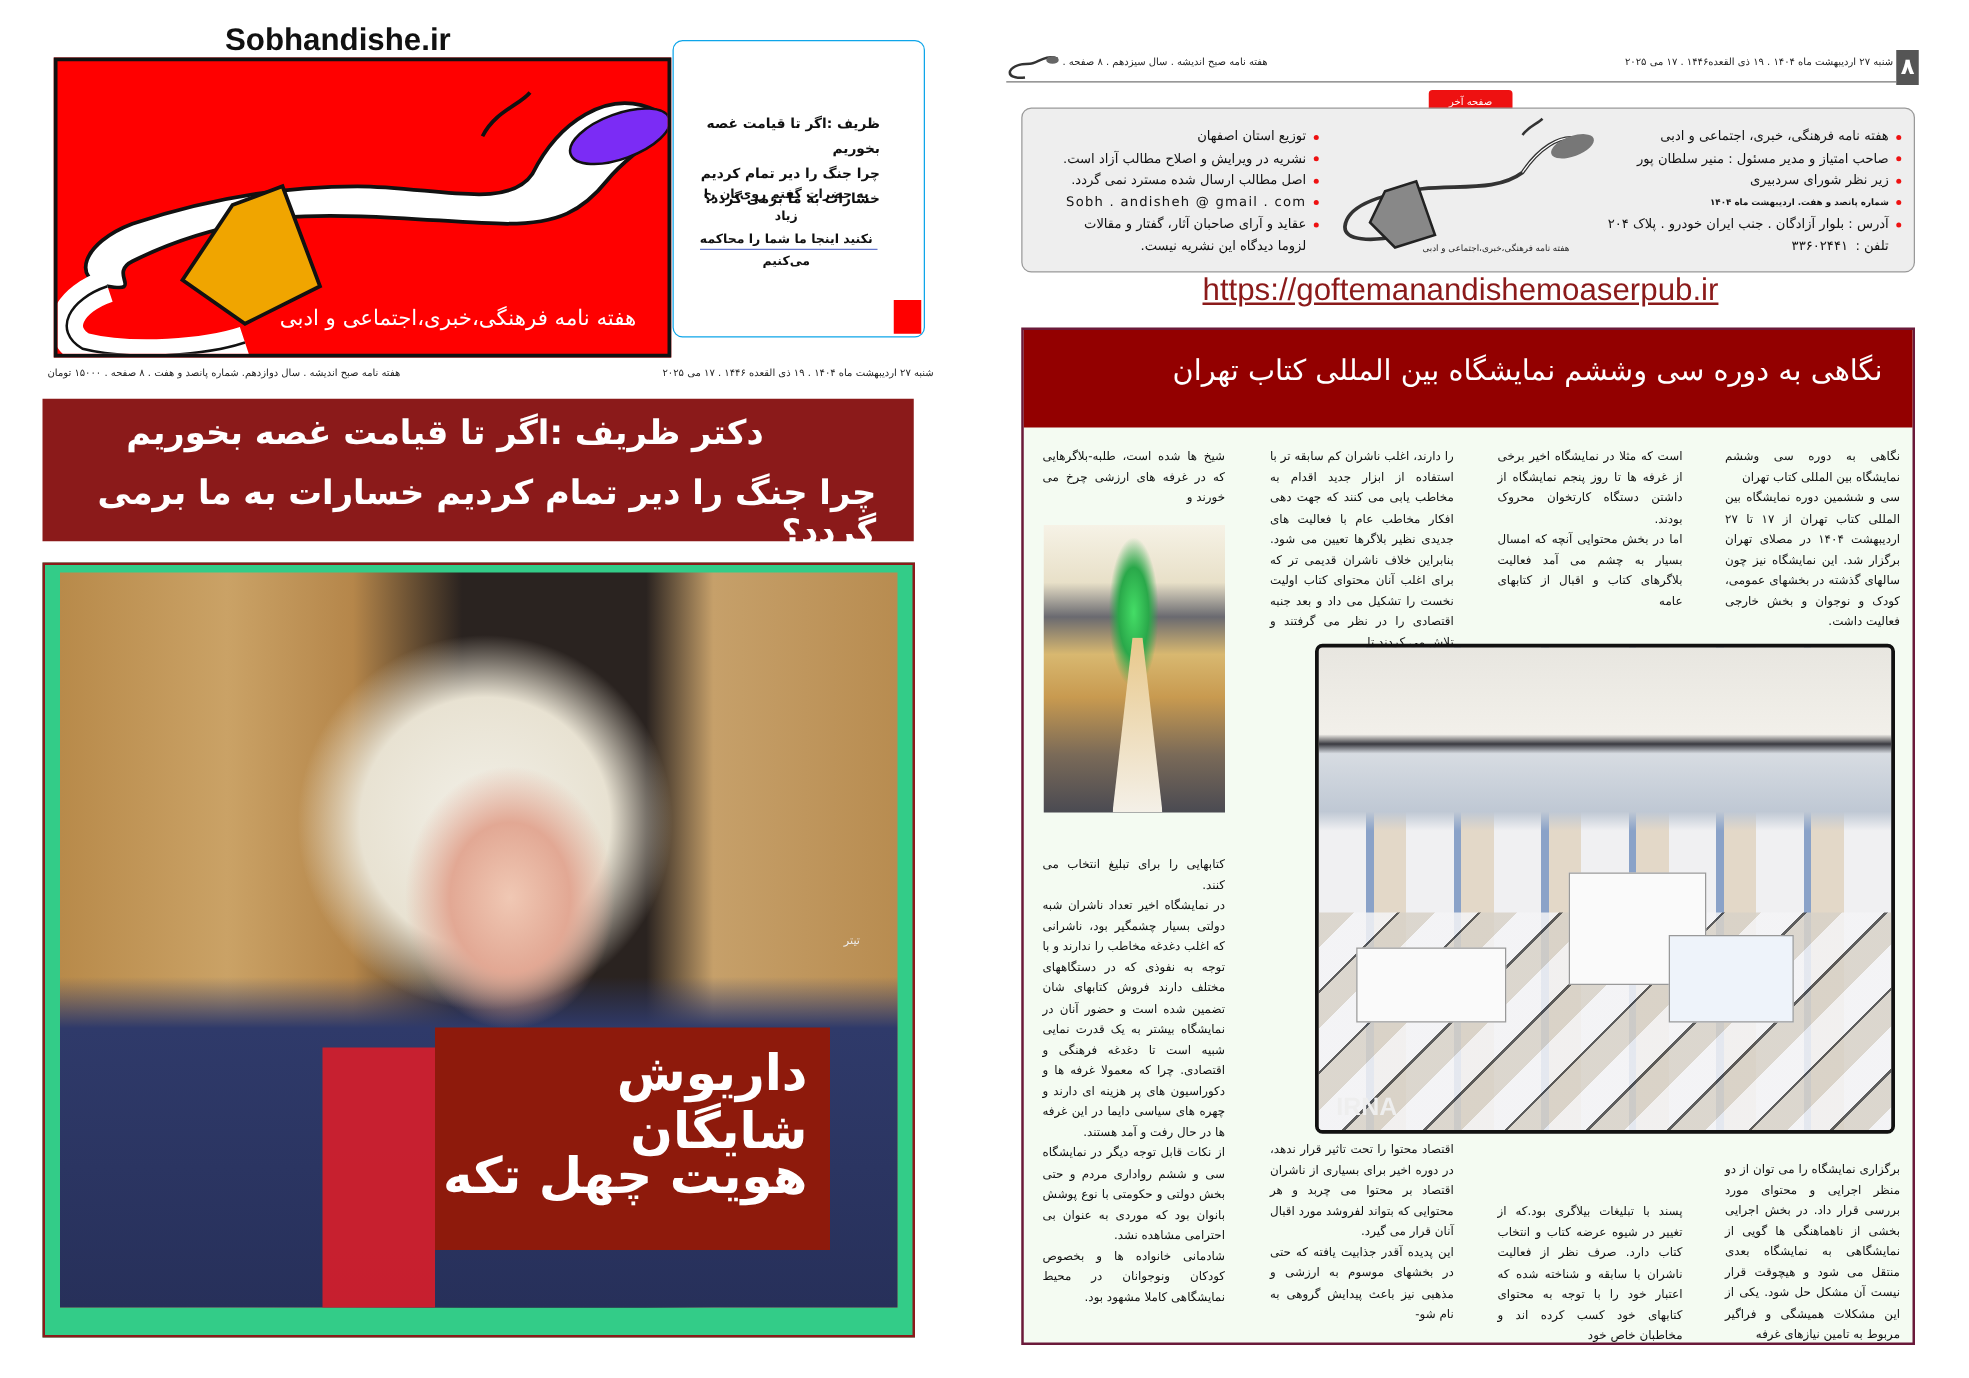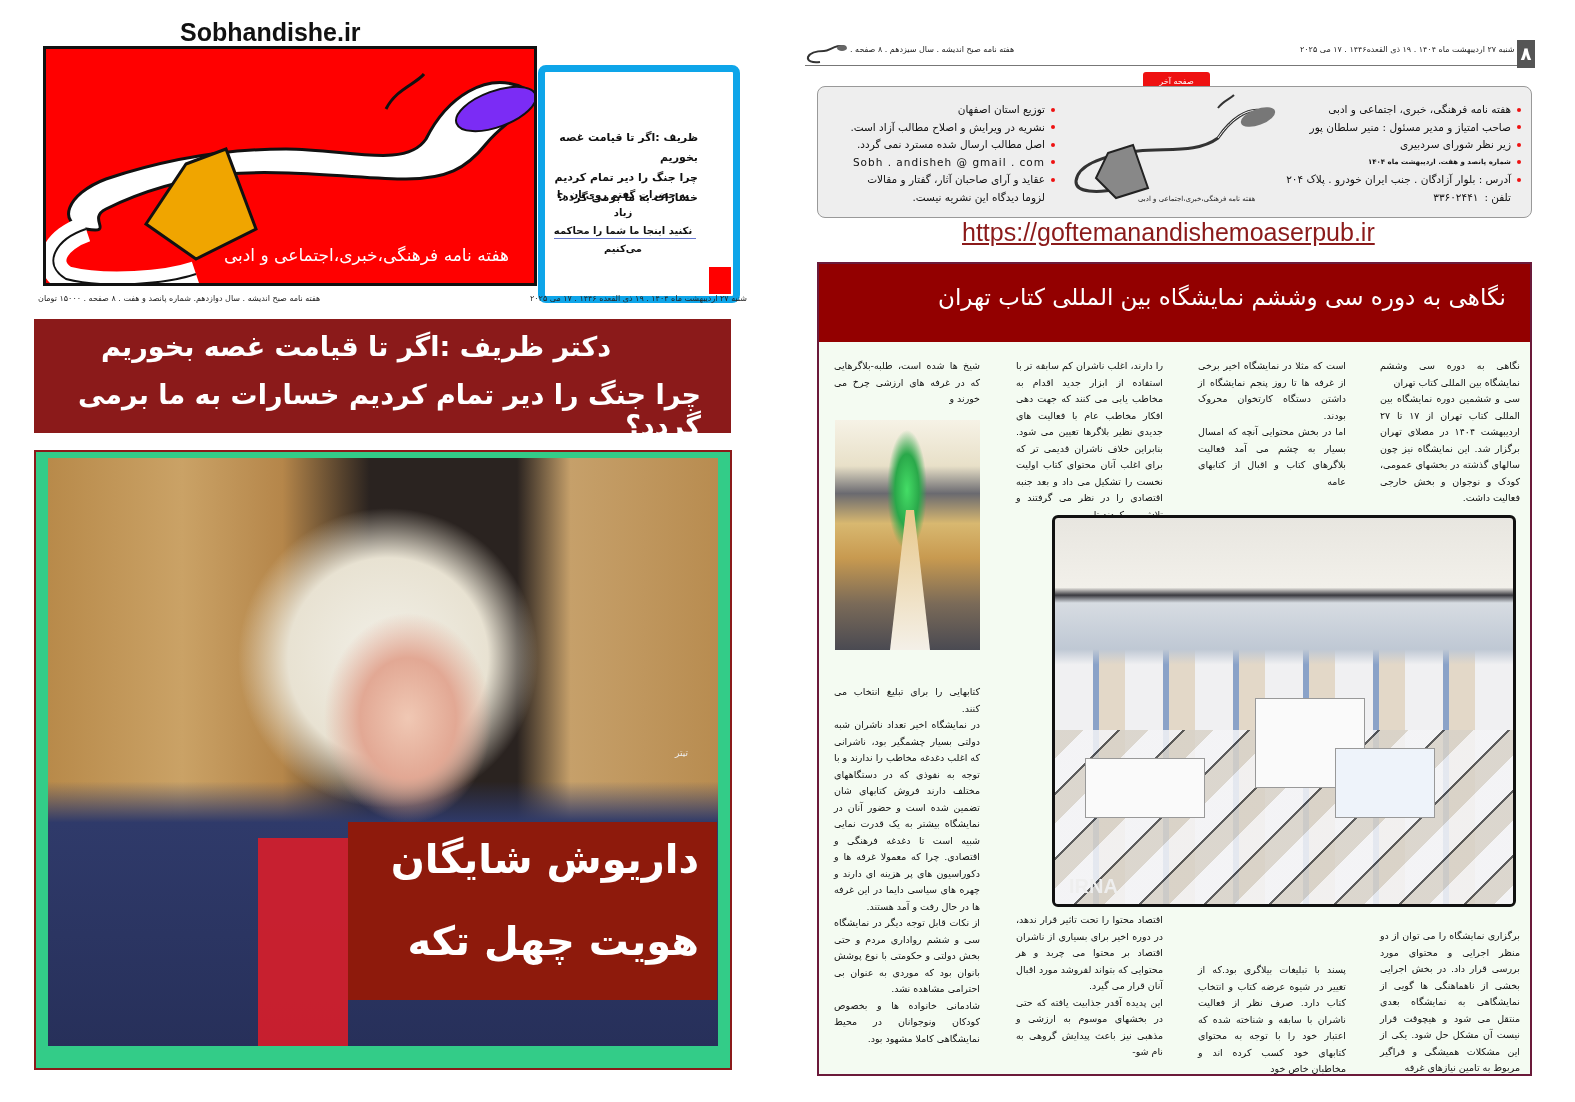--- a/index.html
+++ b/index.html
@@ -5,21 +5,21 @@
   * { box-sizing: border-box; margin: 0; padding: 0; }
   html, body { width: 1575px; height: 1102px; background: #ffffff; overflow: hidden; }
   body { position: relative; font-family: "DejaVu Sans", sans-serif; color: #111; }
   .abs { position: absolute; }
 
   
   .site-url { left: 180px; top: 18px; font-family: "Liberation Sans", sans-serif; font-weight: bold; font-size: 25px; color: #111; }
   .masthead { left: 43px; top: 46px; width: 494px; height: 240px; background: #ff0000; border: 3px solid #111; overflow: hidden; }
   .masthead svg { position: absolute; left: 0; top: 0; }
   .mast-tagline { position: absolute; right: 25px; bottom: 18px; color: #fff; font-size: 17px; direction: rtl; font-family: "DejaVu Sans", sans-serif; }
-  .teaser-box { left: 538px; top: 65px; width: 202px; height: 238px; border: 7px solid #0ea5e9; border-radius: 8px; background: #fff; }
+  .teaser-box { left: 538px; top: 32px; width: 202px; height: 238px; border: 1px solid #0ea5e9; border-radius: 8px; background: #fff; }
   .teaser-title { position: absolute; right: 35px; top: 56px; width: 150px; font-family: "DejaVu Sans", sans-serif; font-weight: bold; font-size: 11px; line-height: 20px; direction: rtl; text-align: right; }
   .teaser-sub { position: absolute; right: 35px; top: 114px; width: 150px; font-size: 10px; font-weight: bold; line-height: 18px; direction: rtl; text-align: center; }
   .teaser-line { position: absolute; right: 37px; top: 166px; width: 142px; height: 1px; background: #6677cc; }
   .teaser-red { position: absolute; right: 2px; bottom: 2px; width: 22px; height: 27px; background: #ff0000; }
   .left-meta-r { left: 530px; top: 294px; font-size: 8px; direction: rtl; color: #222; }
   .left-meta-l { left: 38px; top: 294px; font-size: 8px; direction: rtl; color: #222; }
 
   .headline-bar { left: 34px; top: 319px; width: 697px; height: 114px; background: #8b1a1a; color: #fff; }
   .headline-bar .l1 { position: absolute; right: 120px; top: 12px; font-size: 27px; font-weight: bold; direction: rtl; }
   .headline-bar .l2 { position: absolute; right: 30px; top: 60px; font-size: 27px; font-weight: bold; direction: rtl; }
@@ -27,21 +27,21 @@
   .photo-frame { left: 34px; top: 450px; width: 698px; height: 620px; border: 2px solid #8b1a1a; background: #33cc88; }
   .photo { position: absolute; left: 12px; top: 6px; right: 12px; bottom: 22px; overflow: hidden;
     background:
       radial-gradient(ellipse 120px 150px at 360px 260px, #f0c8b4 0%, #e2a894 40%, rgba(0,0,0,0) 70%),
       radial-gradient(ellipse 200px 200px at 340px 200px, #f2f0e8 0%, #e8e2d2 50%, rgba(0,0,0,0) 75%),
       linear-gradient(180deg, rgba(0,0,0,0) 55%, #2f3a6a 62%, #27305a 100%),
       linear-gradient(90deg, #b88a4a 0%, #caa266 20%, #b5864a 35%, #2a2320 48%, #2a2320 70%, #c6a06a 78%, #b88c50 100%);
   }
   .photo-red { position: absolute; left: 210px; top: 380px; width: 90px; height: 220px; background: #d81e2a; opacity: .9; }
   .photo-credit { position: absolute; right: 30px; top: 265px; color: #eee; font-size: 9px; direction: rtl; margin-top: 25px; }
-  .caption-box { left: 348px; top: 822px; width: 369px; height: 178px; background: #8e1a0c; color: #fff; }
+  .caption-box { left: 348px; top: 822px; width: 316px; height: 178px; background: #8e1a0c; color: #fff; }
   .caption-box .c1 { position: absolute; right: 18px; top: 14px; font-size: 40px; font-weight: bold; direction: rtl; }
   .caption-box .c2 { position: absolute; right: 18px; top: 96px; font-size: 40px; font-weight: bold; direction: rtl; }
 
   
   .page-num { left: 1517px; top: 40px; width: 18px; height: 28px; background: #555; color: #fff; font-size: 18px; font-weight: bold; text-align: center; line-height: 28px; }
   .right-date { left: 1300px; top: 45px; font-size: 8px; direction: rtl; color: #222; }
   .right-weekly { left: 850px; top: 45px; font-size: 8px; direction: rtl; color: #222; }
   .mini-logo { left: 806px; top: 41px; width: 42px; height: 24px; }
   .hr-top { left: 805px; top: 65px; width: 712px; height: 1px; background: #777; }
   .last-page-tab { left: 1143px; top: 72px; width: 67px; height: 20px; background: #ee1111; color: #fff; font-size: 8px; text-align: center; line-height: 20px; border-radius: 3px; direction: rtl; }

